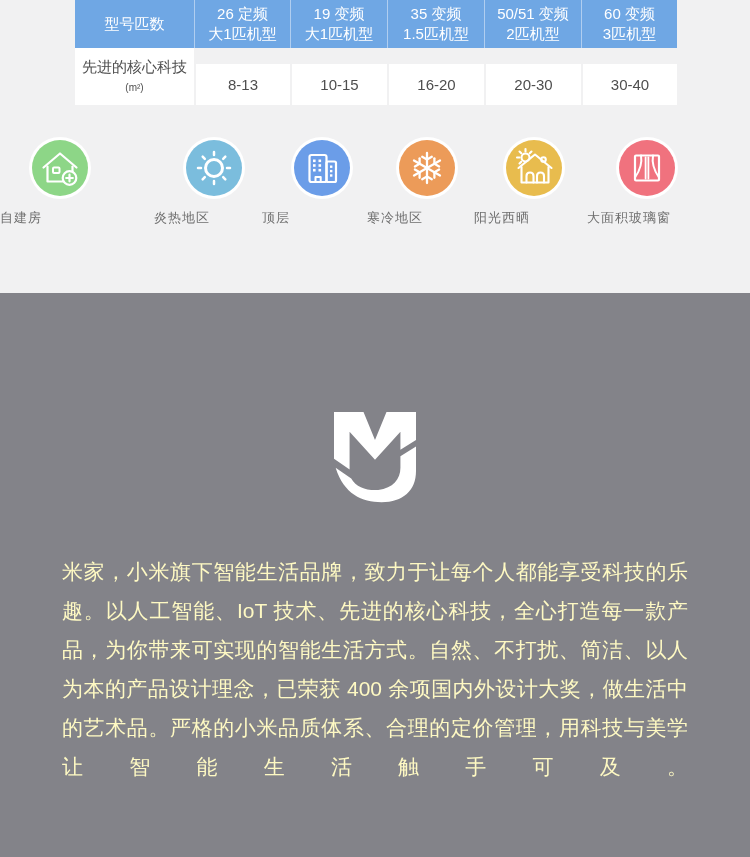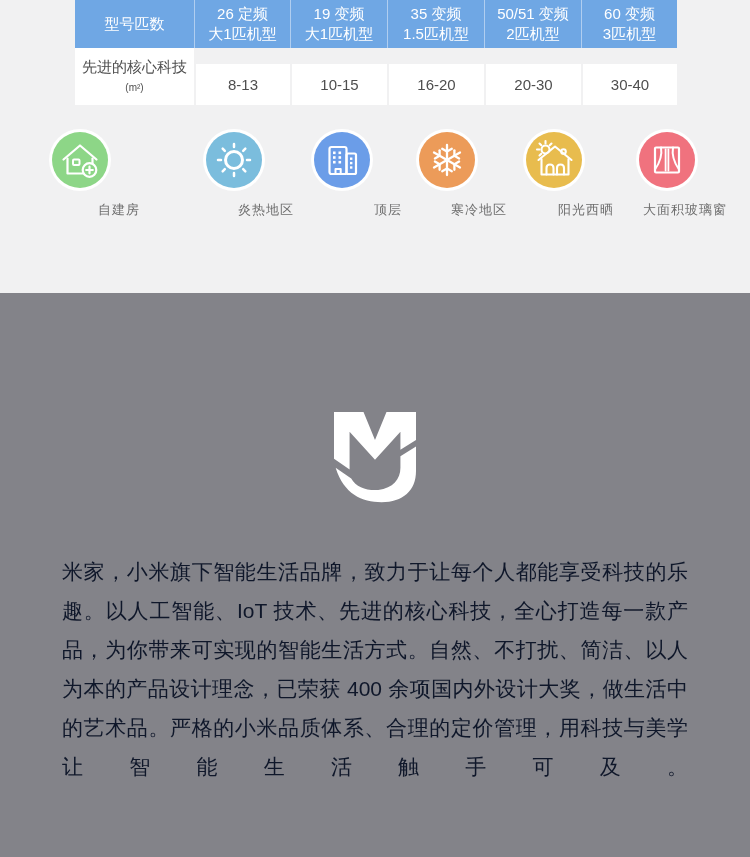--- a/index.html
+++ b/index.html
@@ -23,21 +23,21 @@
   }
   .th + .th { border-left:1px solid rgba(255,255,255,0.45); }
   .td {
     background:#ffffff; color:#4e4e4e; font-size:15px; line-height:21px; text-align:center;
     display:flex; flex-direction:column; align-items:center; justify-content:center;
     box-sizing:border-box;
   }
   .td + .td { border-left:2px solid #f1f1f2;margin-top:16px; }
   .td .sub { font-size:10px; }
   
-  .scenario { position:absolute; top:132px; width:120px; text-align:right;padding-left:20px; }
+  .scenario { position:absolute; top:140px; width:120px; text-align:left; }
   .scenario:nth-of-type(1){ left:46px; }
   .scenario:nth-of-type(2){ left:154px; }
   .scenario:nth-of-type(3){ left:262px; }
   .scenario:nth-of-type(4){ left:367px; }
   .scenario:nth-of-type(5){ left:474px; }
   .scenario:nth-of-type(6){ left:587px; }
   .scenario .circle {
     width:56px; height:56px; border-radius:50%; margin:0 auto;
     box-shadow:0 0 0 3px rgba(255,255,255,0.95);
   }
@@ -46,21 +46,21 @@
     margin-top:13px; font-size:13px; color:#6e6e6e; letter-spacing:1px; white-space:nowrap;
   }
   
   .brand-section { position:absolute; left:0; top:293px; width:750px; height:564px; }
   .mijia-logo {
     position:absolute; top:119px; left:50%; transform:translateX(-50%);
     width:82px; height:92px;
   }
   .brand-desc {
     position:absolute; top:238px; left:62px; width:626px;
-    color:#0f172a; font-size:21px; line-height:39px;
+    color:#fef9c3; font-size:21px; line-height:39px;
     text-align:justify; text-align-last:justify; text-justify:inter-ideograph;
   }
 </style>
 </head>
 <body>
 
 <div class="page">
 
   <section class="top-section" style="background-color: rgb(241, 241, 242);">
 

